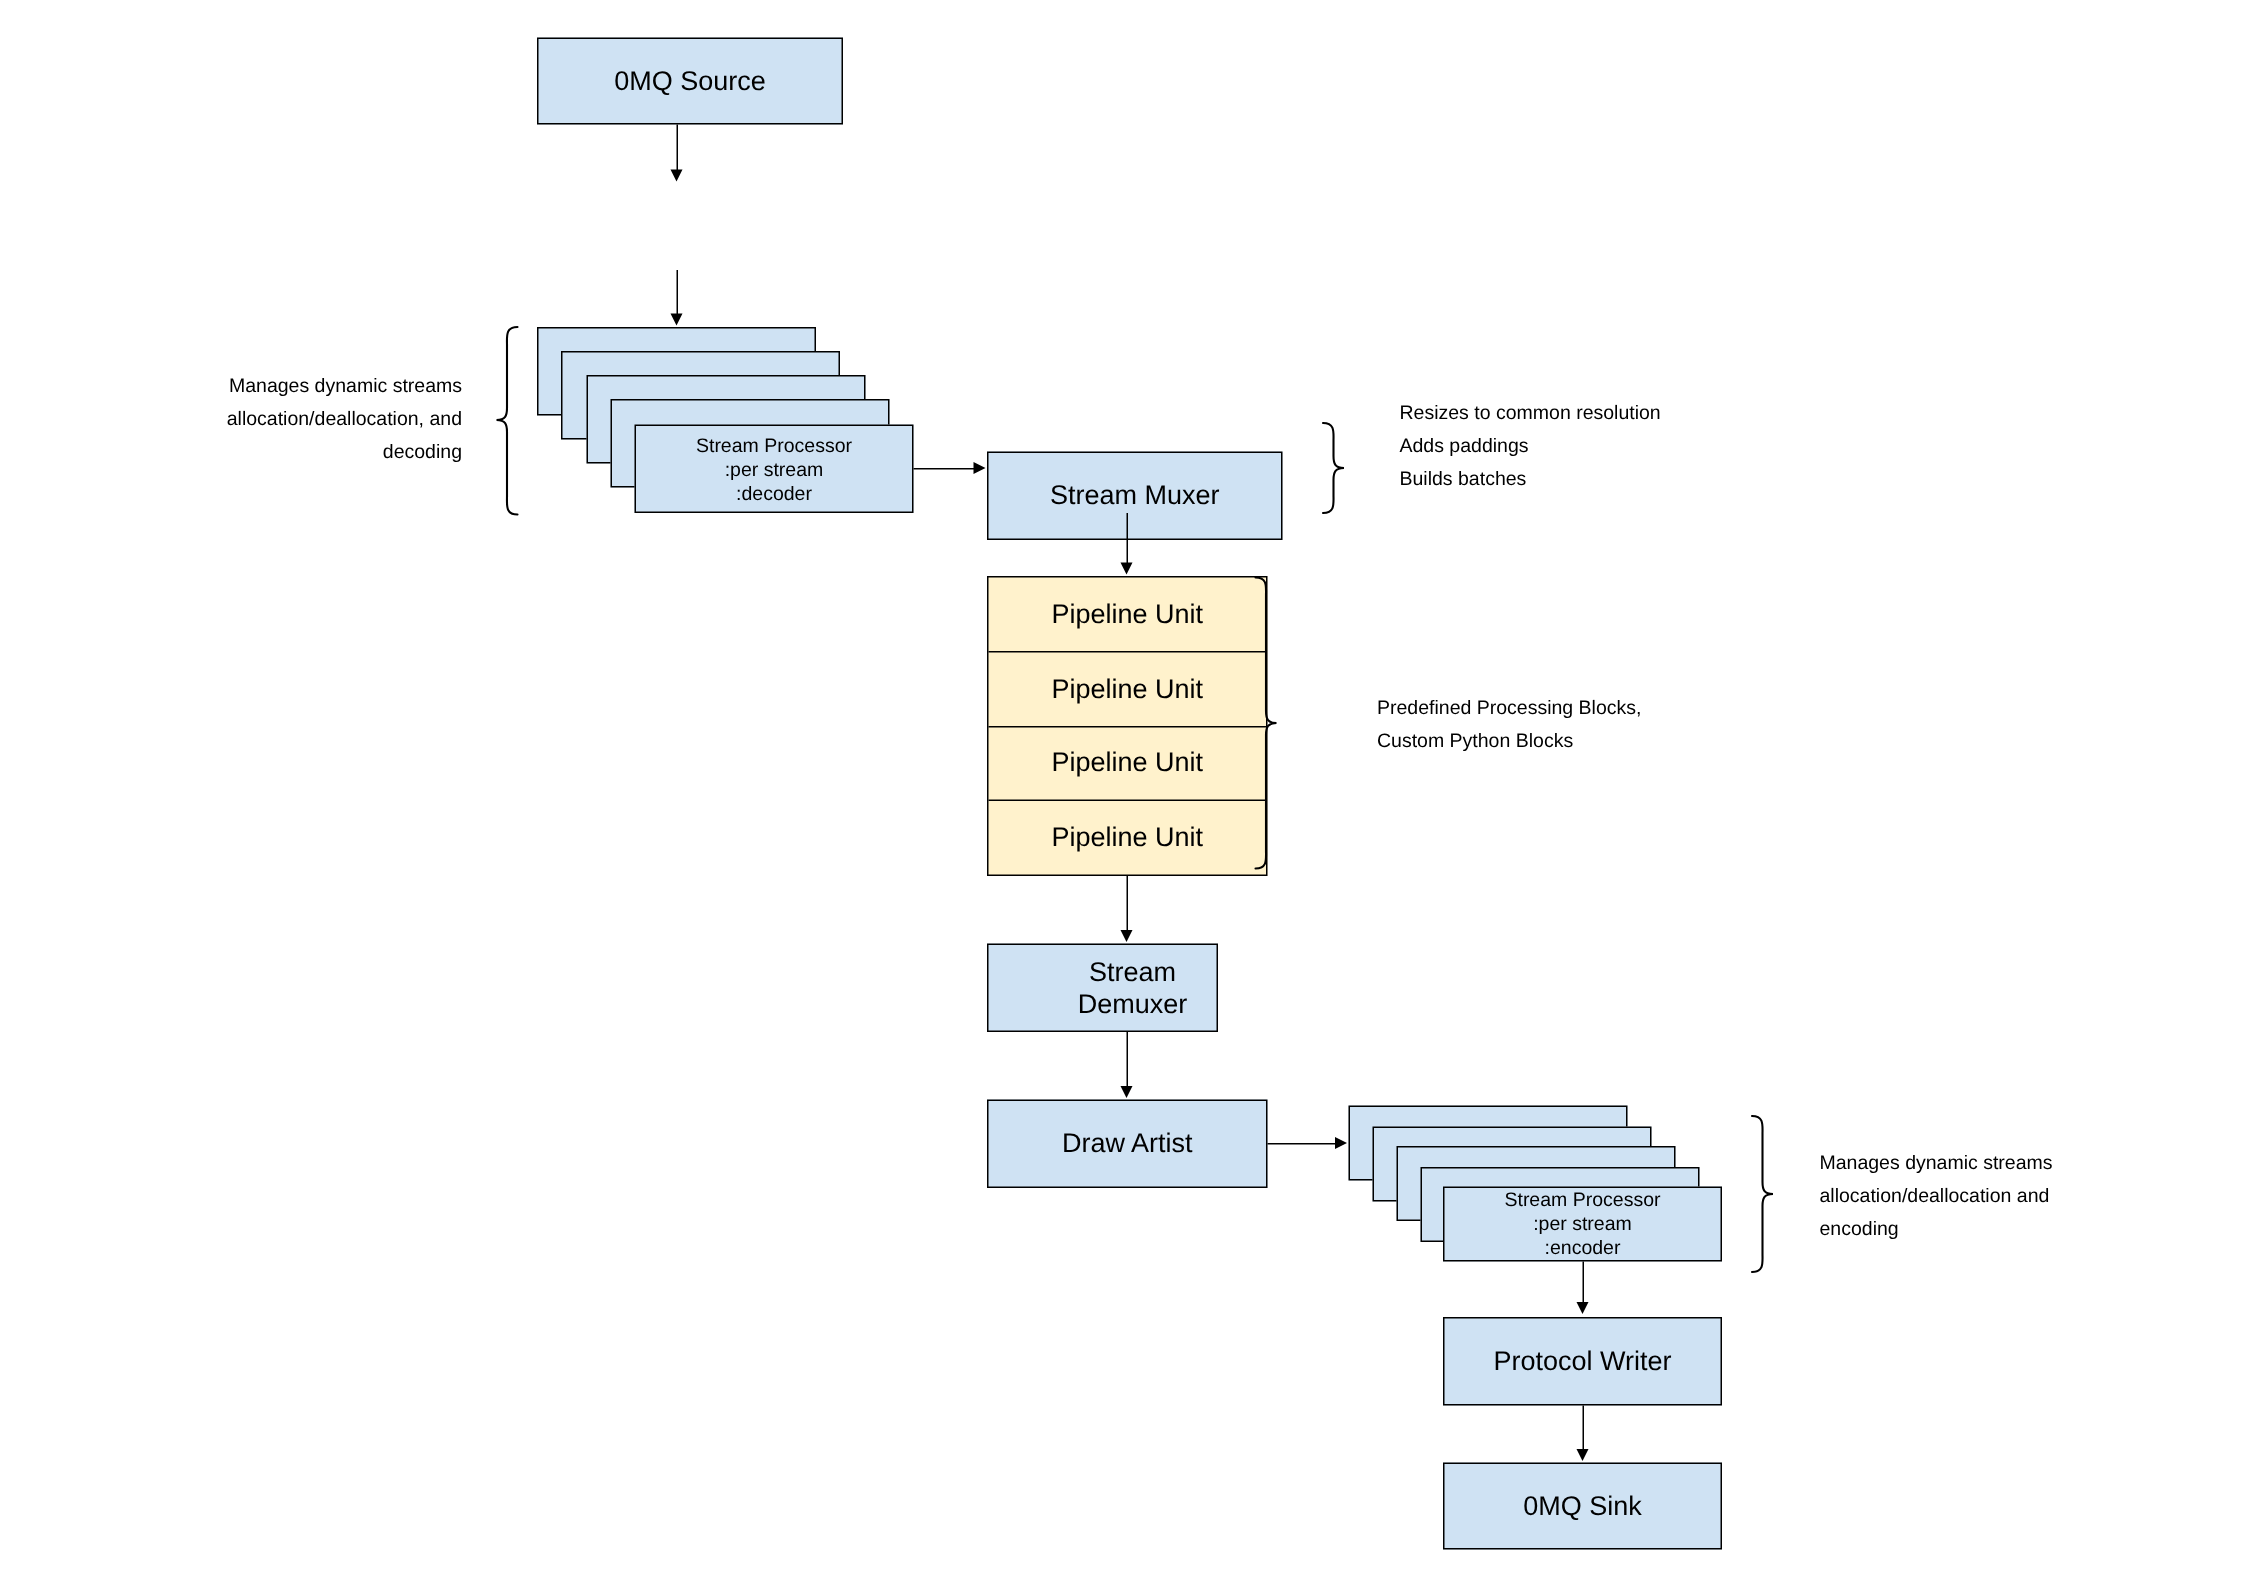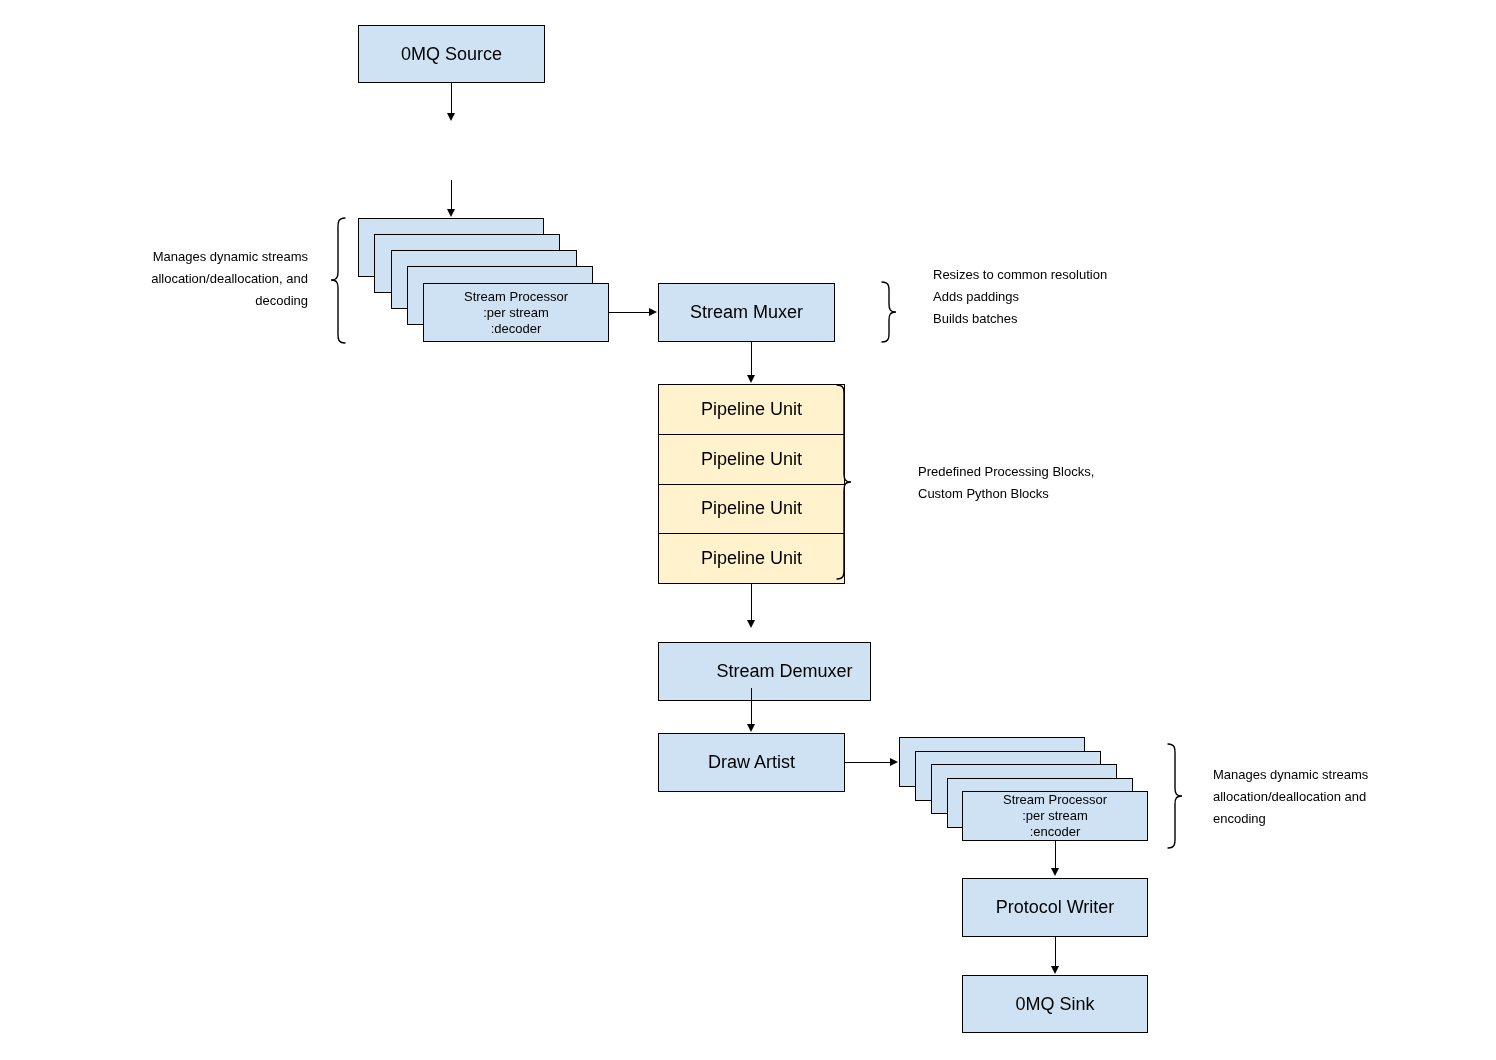--- a/index.html
+++ b/index.html
@@ -46,21 +46,21 @@
   .arrow-h .head { position:absolute; right:0; top:1px; width:0; height:0;
     border-top:4.5px solid transparent; border-bottom:4.5px solid transparent; border-left:8px solid #000; }
   .brace { position:absolute; }
   .brace path { fill:none; stroke:#000; stroke-width:1.4; stroke-linecap:round; }
 </style>
 </head>
 <body>
 
 <div id="canvas">
 
-  <div class="node" style="left:358px; top:25px; width:187px; height:58px;">0MQ Source</div>
+  <div class="node" style="left:358px; top:25px; width:204px; height:58px;">0MQ Source</div>
 
   <div class="arrow-v" style="left:446px; top:83px; height:38px;">
     <div class="shaft"></div>
     <div class="head"></div>
   </div>
 
 
   <div class="arrow-v" style="left:446px; top:180px; height:37px;">
     <div class="shaft"></div>
     <div class="head"></div>
@@ -81,21 +81,21 @@
   </svg>
   <div class="note right-align" style="left:60px; top:246px; width:248px;">Manages dynamic streams
 allocation/deallocation, and
 decoding</div>
 
   <div class="arrow-h" style="left:609px; top:307px; width:48px;">
     <div class="shaft"></div>
     <div class="head"></div>
   </div>
 
-  <div class="node" style="left:658px; top:283px; width:177px; height:59px;">Stream Muxer</div>
+  <div class="node" style="left:658px; top:301px; width:197px; height:59px;">Stream Muxer</div>
 
   <svg class="brace" style="left:881px; top:281px;" width="16" height="62" viewBox="0 0 16 62">
     <path d="M 1 1 C 9 1, 8 7, 8 13 L 8 23 C 8 28, 9 31, 15 31 C 9 31, 8 34, 8 39 L 8 49 C 8 55, 9 61, 1 61"></path>
   </svg>
   <div class="note" style="left:933px; top:264px;">Resizes to common resolution
 Adds paddings
 Builds batches</div>
 
   <div class="arrow-v" style="left:746px; top:342px; height:41px;">
     <div class="shaft"></div>
@@ -113,21 +113,21 @@
     <path d="M 1 1 C 9 1, 8 7, 8 13 L 8 90 C 8 95, 9 98, 15 98 C 9 98, 8 101, 8 106 L 8 183 C 8 189, 9 195, 1 195"></path>
   </svg>
   <div class="note" style="left:882px; top:461px;margin-left:36px;">Predefined Processing Blocks,
 Custom Python Blocks</div>
 
   <div class="arrow-v" style="left:746px; top:584px; height:44px;">
     <div class="shaft"></div>
     <div class="head"></div>
   </div>
 
-  <div class="node" style="left:658px; top:642px; width:213px; height:59px;padding-left:40px;">Stream Demuxer</div>
+  <div class="node" style="left:658px; top:629px; width:154px; height:59px;padding-left:40px;">Stream Demuxer</div>
 
   <div class="arrow-v" style="left:746px; top:688px; height:44px;">
     <div class="shaft"></div>
     <div class="head"></div>
   </div>
 
   <div class="node" style="left:658px; top:733px; width:187px; height:59px;">Draw Artist</div>
 
   <div class="arrow-h" style="left:845px; top:757px; width:53px;">
     <div class="shaft"></div>

